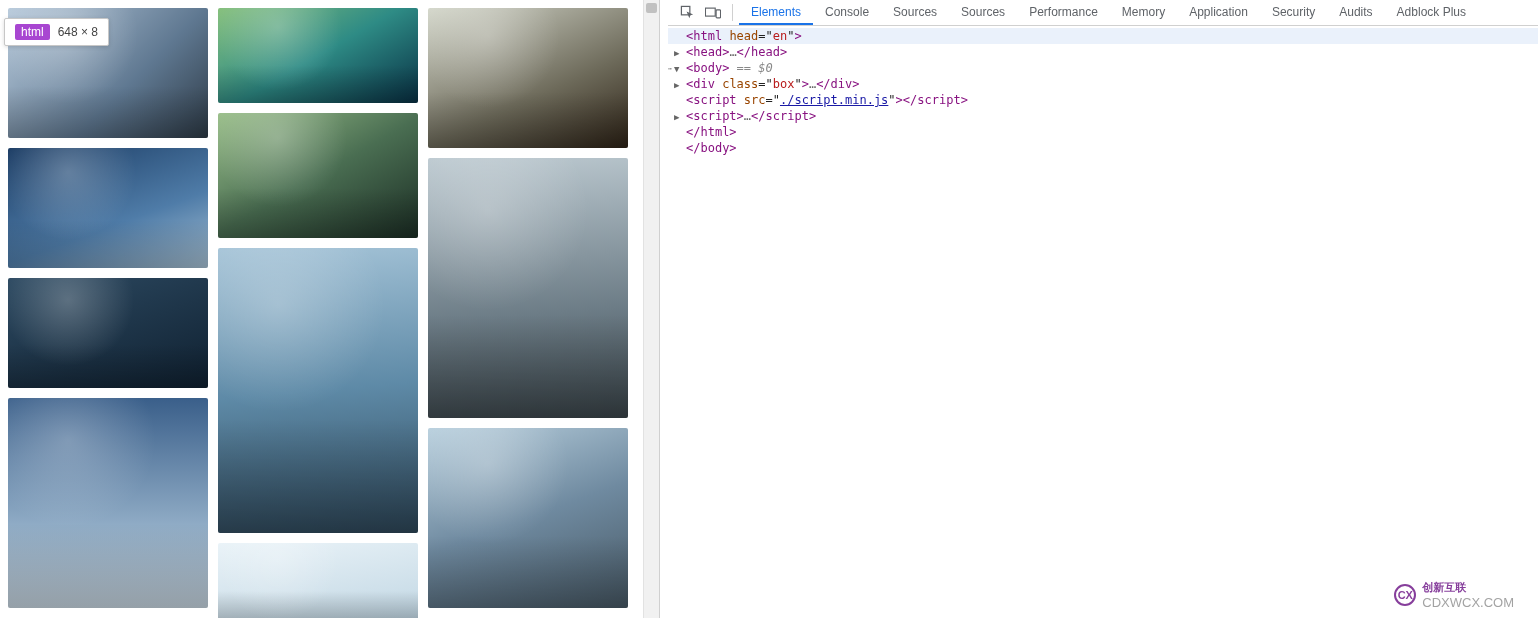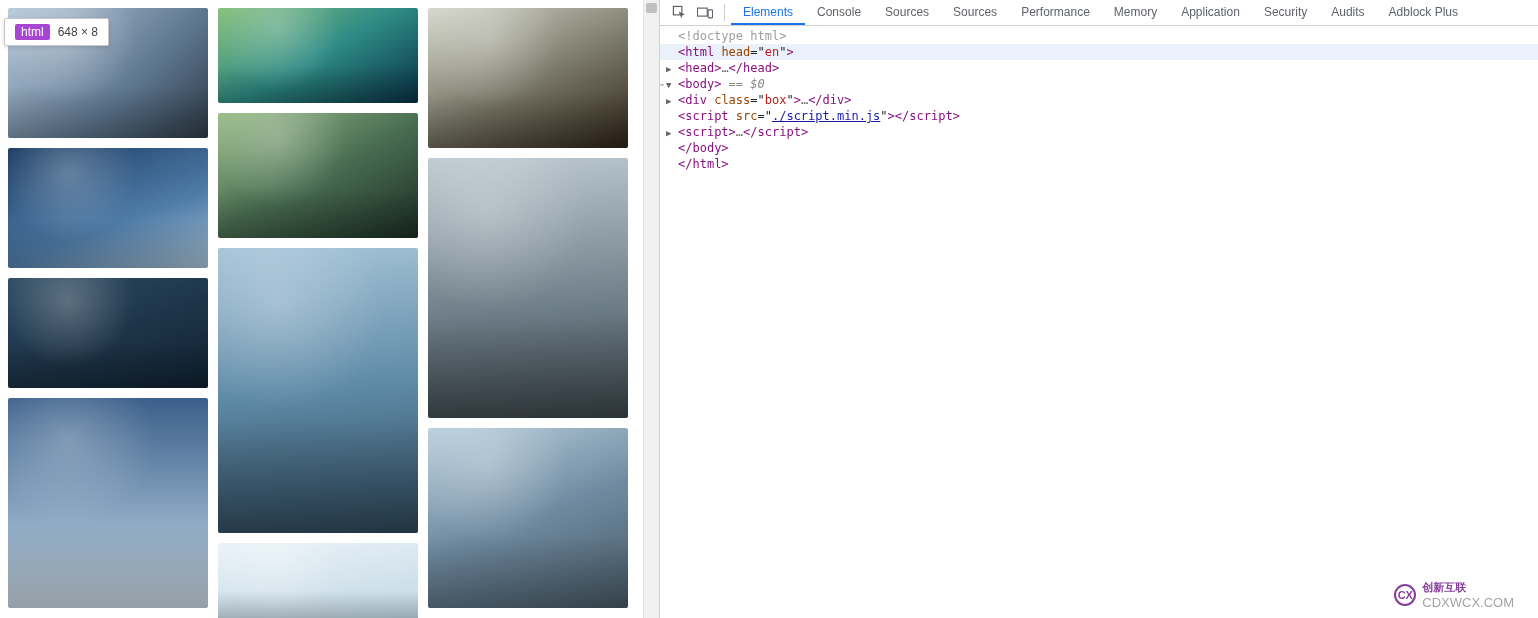--- a/index.html
+++ b/index.html
@@ -94,20 +94,21 @@
   border-radius: 2px;
 }
 
 
 .devtools {
   flex: 1;
   display: flex;
   flex-direction: column;
   background: #fff;
   position: relative;
+  padding-left: 8px;
 }
 .toolbar {
   height: 26px;
   border-bottom: 1px solid #d0d0d0;
   display: flex;
   align-items: stretch;
   padding-left: 6px;
 }
 .dt-btn {
   width: 26px;
@@ -230,29 +231,28 @@
         <div class="tab">Performance</div>
         <div class="tab">Memory</div>
         <div class="tab">Application</div>
         <div class="tab">Security</div>
         <div class="tab">Audits</div>
         <div class="tab">Adblock Plus</div>
       </div>
   </div>
 
   <div class="dom" id="domTree">
-      <div class="line lv1"><span class="p-gray">&lt;!doctype html&gt;</span></div>
       <div class="line lv1 sel"><span class="p-angle">&lt;</span><span class="p-tag">html</span> <span class="p-attr">head</span>="<span class="p-val">en</span>"<span class="p-angle">&gt;</span></div>
       <div class="line lv2"><span class="caret">▶</span><span class="p-angle">&lt;</span><span class="p-tag">head</span><span class="p-angle">&gt;</span><span class="p-ellip">…</span><span class="p-angle">&lt;/</span><span class="p-tag">head</span><span class="p-angle">&gt;</span></div>
       <div class="line lv2"><span class="dots">⋯</span><span class="caret">▼</span><span class="p-angle">&lt;</span><span class="p-tag">body</span><span class="p-angle">&gt;</span> <span class="p-eq">== $0</span></div>
       <div class="line lv3"><span class="caret">▶</span><span class="p-angle">&lt;</span><span class="p-tag">div</span> <span class="p-attr">class</span>="<span class="p-val">box</span>"<span class="p-angle">&gt;</span><span class="p-ellip">…</span><span class="p-angle">&lt;/</span><span class="p-tag">div</span><span class="p-angle">&gt;</span></div>
       <div class="line lv3"><span class="p-angle">&lt;</span><span class="p-tag">script</span> <span class="p-attr">src</span>="<span class="p-link">./script.min.js</span>"<span class="p-angle">&gt;</span><span class="p-angle">&lt;/</span><span class="p-tag">script</span><span class="p-angle">&gt;</span></div>
       <div class="line lv3"><span class="caret">▶</span><span class="p-angle">&lt;</span><span class="p-tag">script</span><span class="p-angle">&gt;</span><span class="p-ellip">…</span><span class="p-angle">&lt;/</span><span class="p-tag">script</span><span class="p-angle">&gt;</span></div>
+      <div class="line lv1"><span class="p-angle">&lt;/</span><span class="p-tag">html</span><span class="p-angle">&gt;</span></div>
       <div class="line lv2"><span class="p-angle">&lt;/</span><span class="p-tag">body</span><span class="p-angle">&gt;</span></div>
-      <div class="line lv1"><span class="p-angle">&lt;/</span><span class="p-tag">html</span><span class="p-angle">&gt;</span></div>
     </div>
 
   <div class="watermark">
     <div class="circ">CX</div>
     <div>
       <div style="font-weight:700">创新互联</div>
       <div style="font-size:13px;color:#999">CDXWCX.COM</div>
     </div>
   </div>
 </div>

